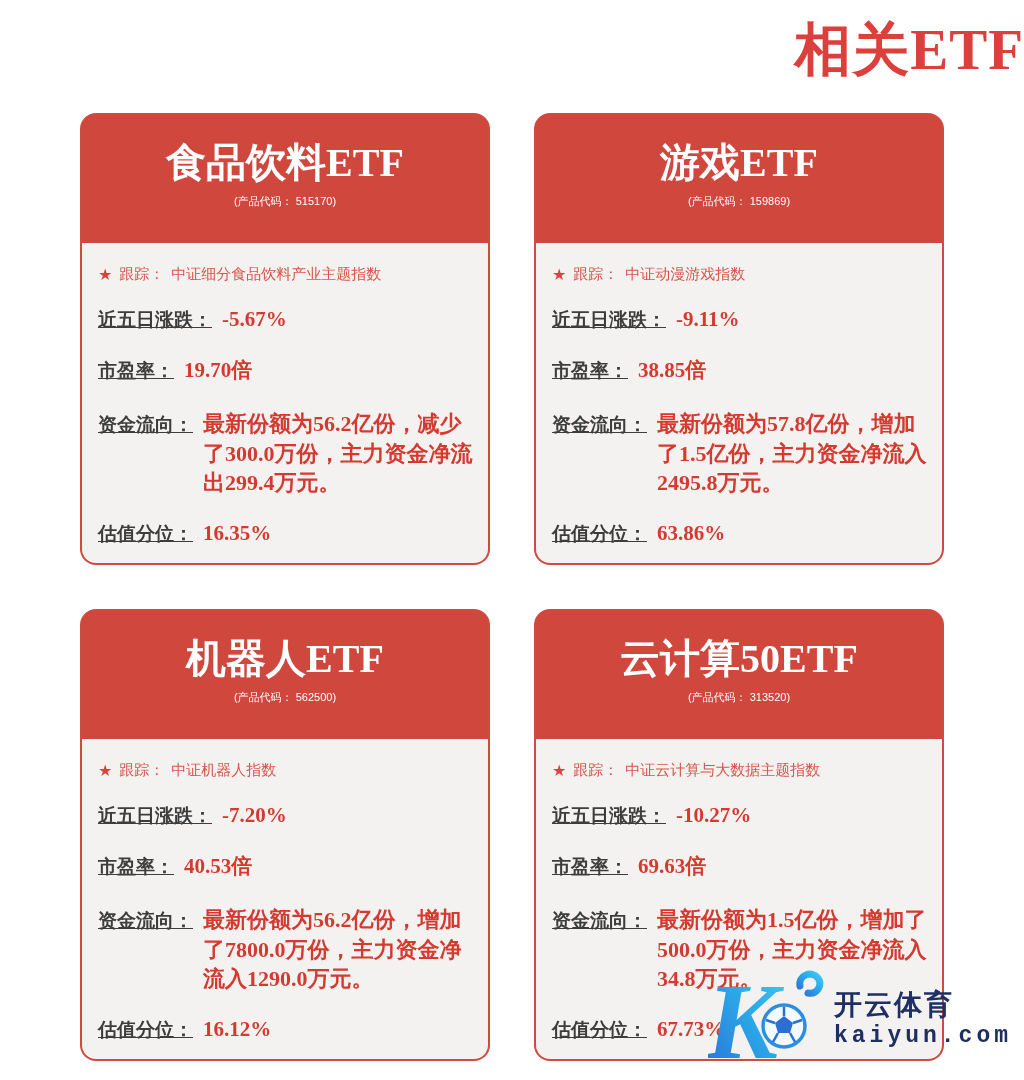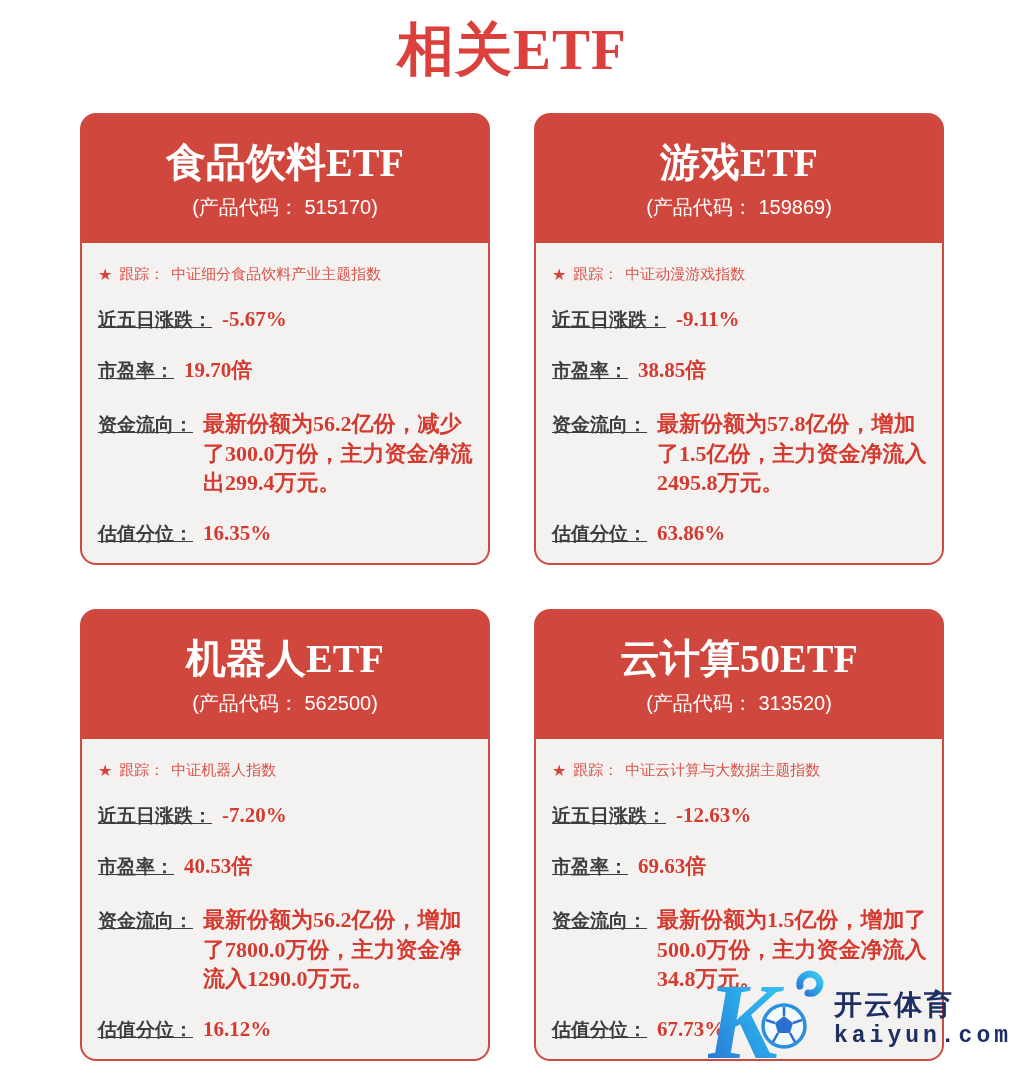--- a/index.html
+++ b/index.html
@@ -6,21 +6,21 @@
   body {
     width:1024px; height:1080px;
     background:#ffffff;
     font-family:"Liberation Sans", sans-serif;
     position:relative;
     overflow:hidden;
   }
   .page-title {
     margin:0;
     padding-top:12px;
-    text-align:center;
+    text-align:right;
     font-size:57px;
     font-weight:bold;
     color:#db403c;
     font-family:"Liberation Serif", serif;
     letter-spacing:1px;
   }
   .grid {
     display:grid;
     grid-template-columns:410px 410px;
     column-gap:41px;
@@ -41,21 +41,21 @@
     text-align:center;
     padding-top:26px;
   }
   .card-title {
     margin:0;
     font-size:40px;
     font-weight:bold;
     font-family:"Liberation Serif", serif;
     line-height:1.1;
   }
-  .card-code { margin-top:9px; font-size:20px; }
+  .card-code { margin-top:9px; font-size:11px; }
   .card-body {
     box-sizing:border-box;
     height:322px;
     background:#f4f2f0;
     border:2px solid #cf4a41;
     border-top:none;
     border-radius:0 0 16px 16px;
     padding:2px 12px 0 16px;
   }
   .track-row {
@@ -214,21 +214,21 @@
       <div class="card-code">(产品代码： 313520)</div>
     </header>
     <div class="card-body">
       <div class="track-row">
         <span class="star">★</span>
         <span>跟踪：</span>
         <span>中证云计算与大数据主题指数</span>
       </div>
       <div class="row">
         <span class="label">近五日涨跌：</span>
-        <span class="value">-12.63%</span>
+        <span class="value">-10.27%</span>
       </div>
       <div class="row">
         <span class="label">市盈率：</span>
         <span class="value">69.63倍</span>
       </div>
       <div class="row flow-row">
         <span class="label">资金流向：</span>
         <span class="value flow-value">最新份额为1.5亿份，增加了500.0万份，主力资金净流入34.8万元。</span>
       </div>
       <div class="row">

